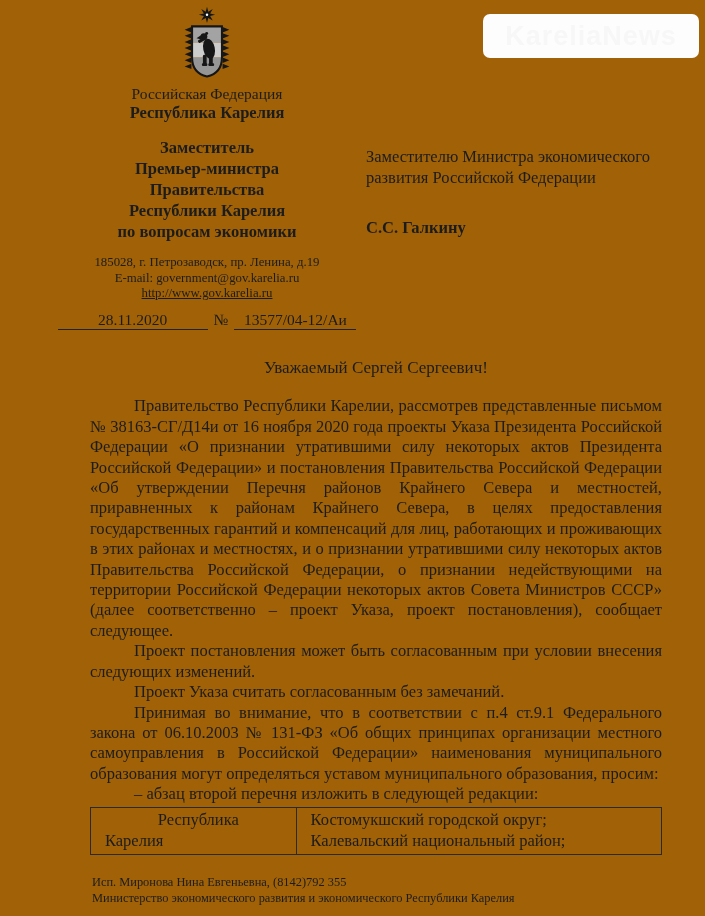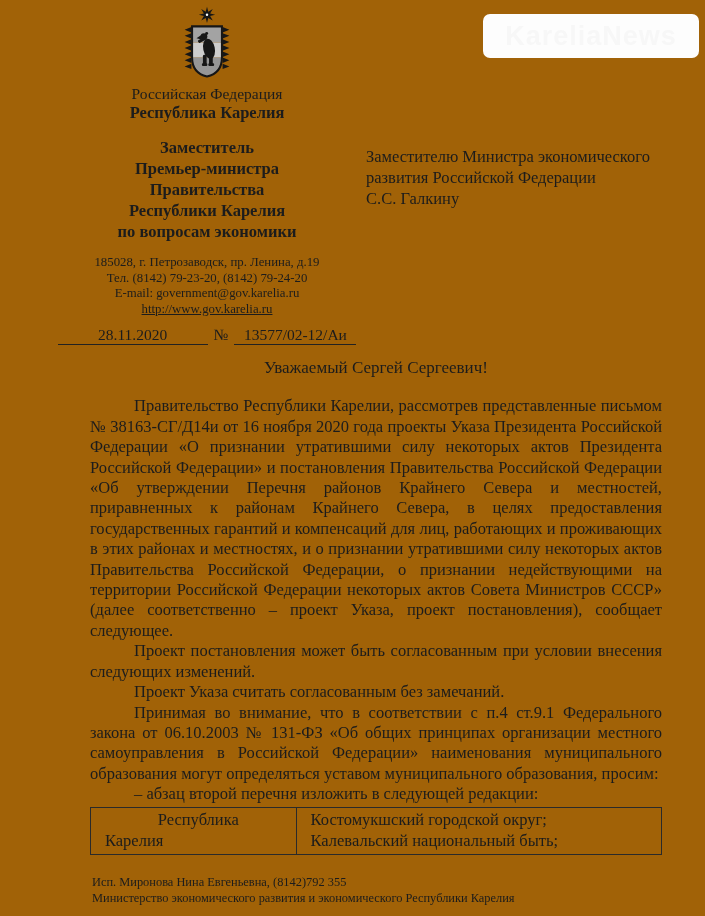--- a/index.html
+++ b/index.html
@@ -32,21 +32,21 @@
   .dateline{margin-top:9px;font-size:15.5px;white-space:nowrap;}
   .u{display:inline-block;border-bottom:1px solid #222;text-align:center;}
   .u-date{width:150px;}
   .u-num{width:122px;}
   .nosign{margin:0 6px;}
   
   .recipient{
     position:absolute;left:366px;top:146px;width:302px;
     font-size:16.5px;line-height:21px;text-align:left;
   }
-  .recipient .name{}
+  .recipient .name{margin-top:29px;font-weight:bold;}
   
   .body{
     position:absolute;left:90px;top:358px;width:572px;
     font-size:16.5px;line-height:20.4px;text-align:justify;
   }
   .salutation{text-align:center;margin:0 0 18px 0;font-size:17px;}
   .body p{margin:0;text-indent:44px;}
   .dashpara{text-indent:44px;}
   table.amend{
     width:100%;border-collapse:collapse;margin-top:2px;
@@ -111,27 +111,26 @@
     <div class="sender">
       <div>Заместитель</div>
       <div>Премьер-министра</div>
       <div>Правительства</div>
       <div>Республики Карелия</div>
       <div>по вопросам экономики</div>
     </div>
 
     <div class="addr">
       <div>185028, г. Петрозаводск, пр. Ленина, д.19</div>
-      <div>Тел. (8142) 79-23-20, (8142) 79-24-20</div>
       <div>E-mail: government@gov.karelia.ru</div>
       <div class="link">http://www.gov.karelia.ru</div>
     </div>
 
     <div class="dateline">
-      <span class="u u-date">28.11.2020</span><span class="nosign">№</span><span class="u u-num">13577/02-12/Аи</span>
+      <span class="u u-date">28.11.2020</span><span class="nosign">№</span><span class="u u-num">13577/04-12/Аи</span>
     </div>
   </div>
 
   <div class="recipient">
     <div>Заместителю Министра экономического развития Российской Федерации</div>
     <div class="name">С.С. Галкину</div>
   </div>
 
   <div class="body">
     <div class="salutation">Уважаемый Сергей Сергеевич!</div>
@@ -143,21 +142,21 @@
 
     <table class="amend">
       <tbody>
         <tr>
           <td class="cell-left">
             <div class="cl-line1">Республика</div>
             <div class="cl-line2">Карелия</div>
           </td>
           <td class="cell-right">
             <div>Костомукшский городской округ;</div>
-            <div>Калевальский национальный быть;</div>
+            <div>Калевальский национальный район;</div>
           </td>
         </tr>
       </tbody>
     </table>
   </div>
 
   <div class="footer">
     <div>Исп. Миронова Нина Евгеньевна, (8142)792 355</div>
     <div>Министерство экономического развития и экономического Республики Карелия</div>
   </div>

